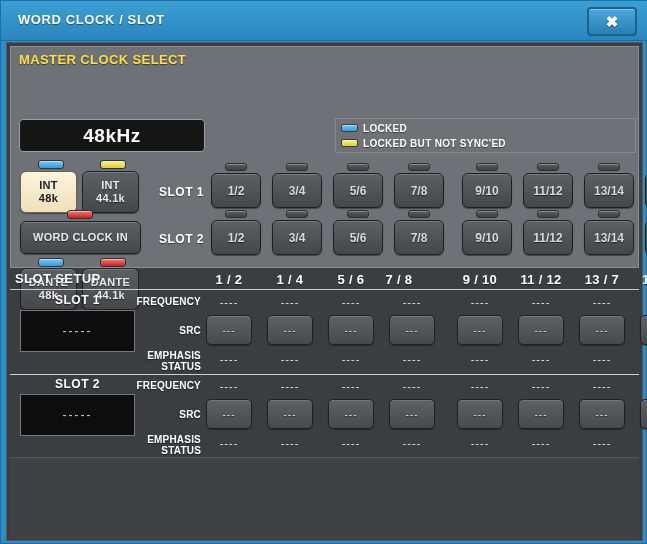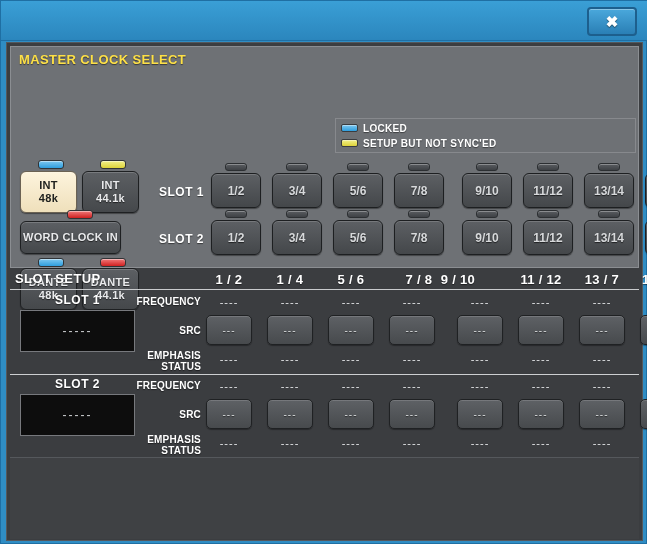--- a/index.html
+++ b/index.html
@@ -244,58 +244,62 @@
     background: #3f4144;
     border-top: 1px solid #55585c;
   }
 </style>
 </head>
 <body>
 
 <div id="app">
 
   <div class="titlebar">
+    <div class="title-text">WORD CLOCK / SLOT</div>
     <div class="close-btn">
       <div class="glyph">✖</div>
     </div>
   </div>
 
   <div class="content">
 
     <div class="mcs-group">
       <div class="mcs-title">MASTER CLOCK SELECT</div>
 
+      <div class="mcs-readout">
+        <span>48kHz</span>
+      </div>
 
       <div class="legend">
         <div class="legend-col c1">
           <div class="legend-item">
             <span class="led blue"></span>
             <span class="legend-label">LOCKED</span>
           </div>
           <div class="legend-item wide">
             <span class="led yellow"></span>
-            <span class="legend-label">SETUP BUT NOT SYNC'ED</span>
+            <span class="legend-label">LOCKED BUT NOT SYNC'ED</span>
           </div>
         </div>
       </div>
 
       <div class="clk-led" style="left:27px; top:113px; background:linear-gradient(#7ec8f0,#2f9ede);"></div>
       <div class="clk-btn selected" style="left:9px; top:124px; width:57px; height:42px;">
         <span>INT</span>
         <span>48k</span>
       </div>
 
       <div class="clk-led" style="left:89px; top:113px; background:linear-gradient(#f2f08a,#ddd33a);"></div>
       <div class="clk-btn" style="left:71px; top:124px; width:57px; height:42px;">
         <span>INT</span>
         <span>44.1k</span>
       </div>
 
       <div class="clk-led" style="left:56px; top:163px; background:linear-gradient(#f07a7a,#d02020);"></div>
-      <div class="clk-btn" style="left:9px; top:174px; width:101px; height:33px;">
+      <div class="clk-btn" style="left:9px; top:174px; width:121px; height:33px;">
         <span>WORD CLOCK IN</span>
       </div>
 
       <div class="clk-led" style="left:27px; top:211px; background:linear-gradient(#7ec8f0,#2f9ede);"></div>
       <div class="clk-btn" style="left:9px; top:221px; width:57px; height:42px;">
         <span>DANTE</span>
         <span>48k</span>
       </div>
 
       <div class="clk-led" style="left:89px; top:211px; background:linear-gradient(#f07a7a,#d02020);"></div>
@@ -339,22 +343,22 @@
       <div class="ch-led" style="left:587px; top:163px;"></div>
       <div class="ch-btn" style="left:573px; top:173px;">13/14</div>
 
       <div class="ch-btn" style="left:634px; top:173px;">15/16</div>
     </div>
 
     <div class="setup-title">SLOT SETUP</div>
     <div class="setup-hdr" style="left:196px;">1 / 2</div>
     <div class="setup-hdr" style="left:257px;">1 / 4</div>
     <div class="setup-hdr" style="left:318px;">5 / 6</div>
-    <div class="setup-hdr" style="left:386px;">7 / 8</div>
-    <div class="setup-hdr" style="left:425px;">9 / 10</div>
+    <div class="setup-hdr" style="left:366px;">7 / 8</div>
+    <div class="setup-hdr" style="left:447px;">9 / 10</div>
     <div class="setup-hdr" style="left:508px;">11 / 12</div>
     <div class="setup-hdr" style="left:569px;">13 / 7</div>
     <div class="setup-hdr" style="left:630px;">15 / 16</div>
     <div class="hrule" style="top:246px;"></div>
 
     <div class="slot-block" style="top:248px;">
       <div class="slot-name">SLOT 1</div>
       <div class="slot-readout">-----</div>
 
       <div class="row-label" style="left:126px; top:5px; width:65px; text-align:right;">FREQUENCY</div>

